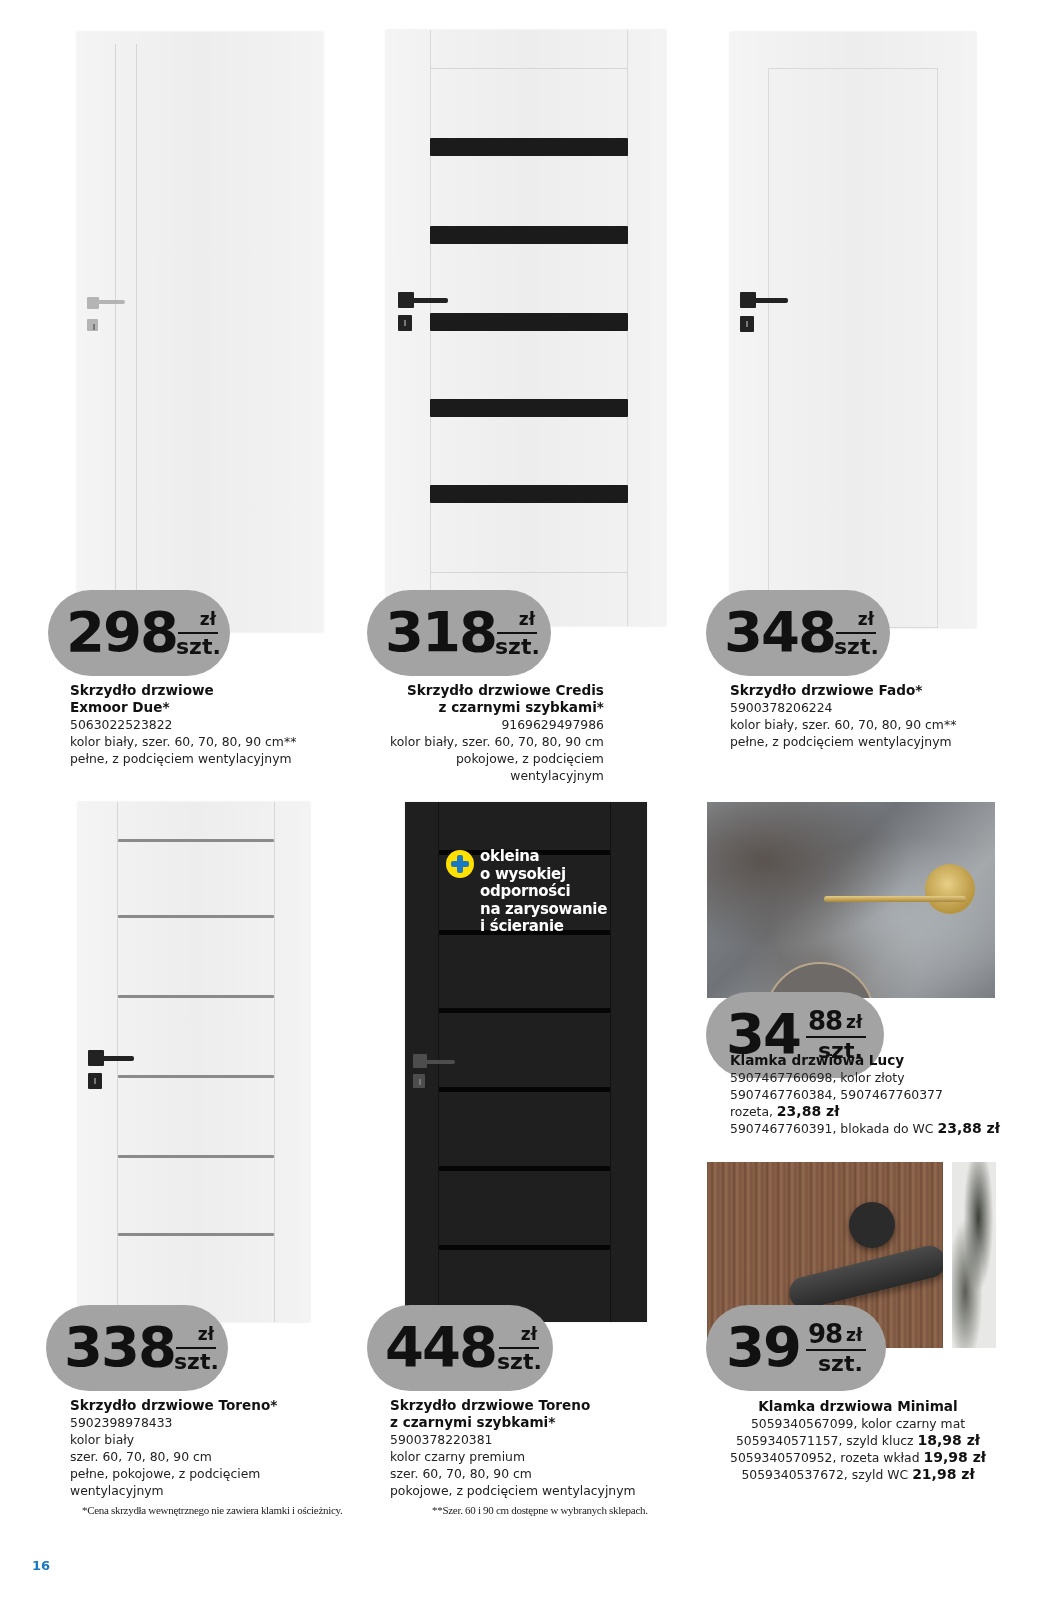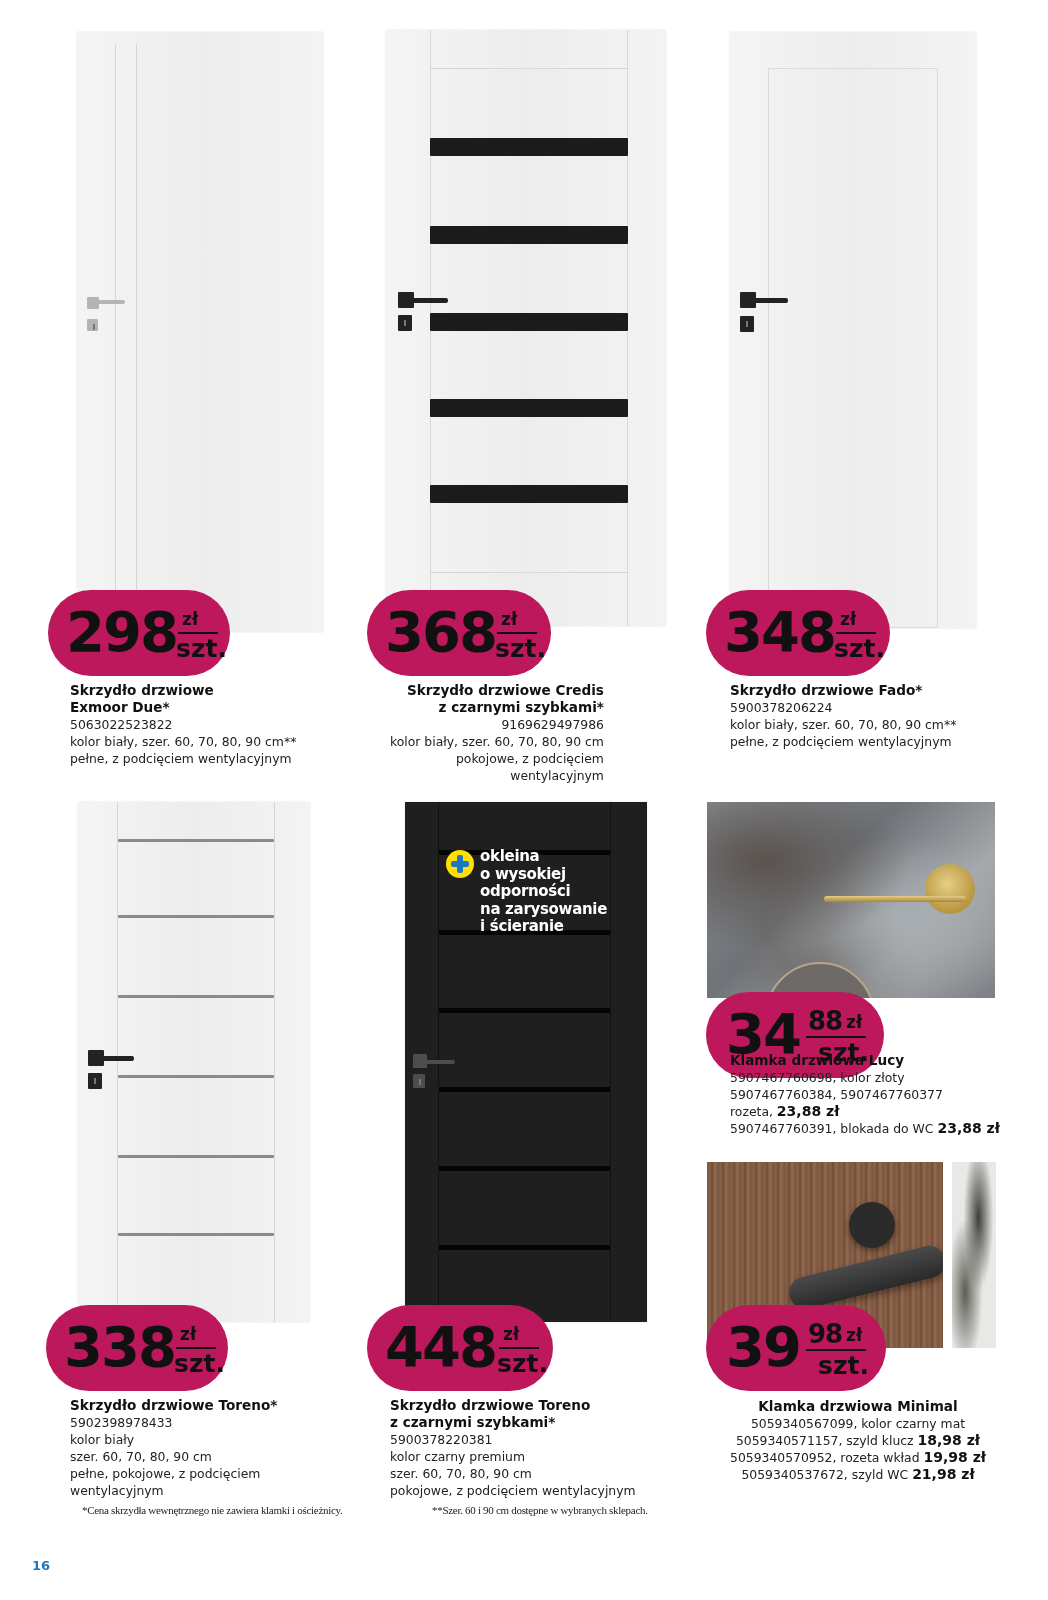--- a/index.html
+++ b/index.html
@@ -36,25 +36,25 @@
     background: repeating-linear-gradient(90deg,#7a5540 0px,#8a6248 3px,#6f4b37 5px,#946b50 8px,#7d5743 11px);
   }
   .photo-plant { position: absolute; overflow: hidden;
     background:
       radial-gradient(ellipse at 60% 30%, #3c3f38 0%, transparent 40%),
       radial-gradient(ellipse at 30% 70%, #5b5e55 0%, transparent 40%),
       #e8e8e6;
   }
 
   
-  .badge { position: absolute; height: 86px; background: #be185d; border-radius: 43px; }
+  .badge { position: absolute; height: 86px; background: #a3a3a3; border-radius: 43px; }
   .badge .big { position: absolute; font-family: "DejaVu Sans", sans-serif; font-weight: bold; color: #111; line-height: 1; letter-spacing: -2px; }
-  .badge .unit-top { position: absolute; font-family: "DejaVu Sans", sans-serif; font-weight: bold; color: #111; font-size: 17px; line-height: 1; text-align: left; }
+  .badge .unit-top { position: absolute; font-family: "DejaVu Sans", sans-serif; font-weight: bold; color: #111; font-size: 17px; line-height: 1; text-align: right; }
   .badge .unit-line { position: absolute; height: 2px; background: #111; }
-  .badge .unit-bot { position: absolute; font-family: "DejaVu Sans", sans-serif; font-weight: bold; color: #111; font-size: 25px; line-height: 1; }
+  .badge .unit-bot { position: absolute; font-family: "DejaVu Sans", sans-serif; font-weight: bold; color: #111; font-size: 22px; line-height: 1; }
   .badge .cents { position: absolute; font-family: "DejaVu Sans", sans-serif; font-weight: bold; color: #111; font-size: 26px; line-height: 1; letter-spacing: -1px; }
 
   
   .desc { position: absolute; font-family: "DejaVu Sans", sans-serif; font-size: 12.4px; line-height: 17px; color: #222; }
   .desc .title { font-weight: bold; font-size: 13.6px; color: #111; line-height: 17px; }
   .desc .line { white-space: nowrap; margin-left: 12px; }
   .desc b { font-weight: bold; font-size: 14px; color: #111; }
 
   
   .callout { position: absolute; left: 446px; top: 848px; width: 180px; }
@@ -100,21 +100,21 @@
 </div>
 
 <div class="badge" style="left:48px; top:590px; width:182px;">
   <span class="big" style="left:18px; top:14px; font-size:56px;">298</span>
   <span class="unit-top" style="left:134px; top:21px; width:34px;">zł</span>
   <span class="unit-line" style="left:130px; top:42px; width:40px;"></span>
   <span class="unit-bot" style="left:128px; top:46px;">szt.</span>
 </div>
 
 <div class="badge" style="left:367px; top:590px; width:184px;">
-  <span class="big" style="left:18px; top:14px; font-size:56px;">368</span>
+  <span class="big" style="left:18px; top:14px; font-size:56px;">318</span>
   <span class="unit-top" style="left:134px; top:21px; width:34px;">zł</span>
   <span class="unit-line" style="left:130px; top:42px; width:40px;"></span>
   <span class="unit-bot" style="left:128px; top:46px;">szt.</span>
 </div>
 
 <div class="badge" style="left:706px; top:590px; width:184px;">
   <span class="big" style="left:18px; top:14px; font-size:56px;">348</span>
   <span class="unit-top" style="left:134px; top:21px; width:34px;">zł</span>
   <span class="unit-line" style="left:130px; top:42px; width:40px;"></span>
   <span class="unit-bot" style="left:128px; top:46px;">szt.</span>

